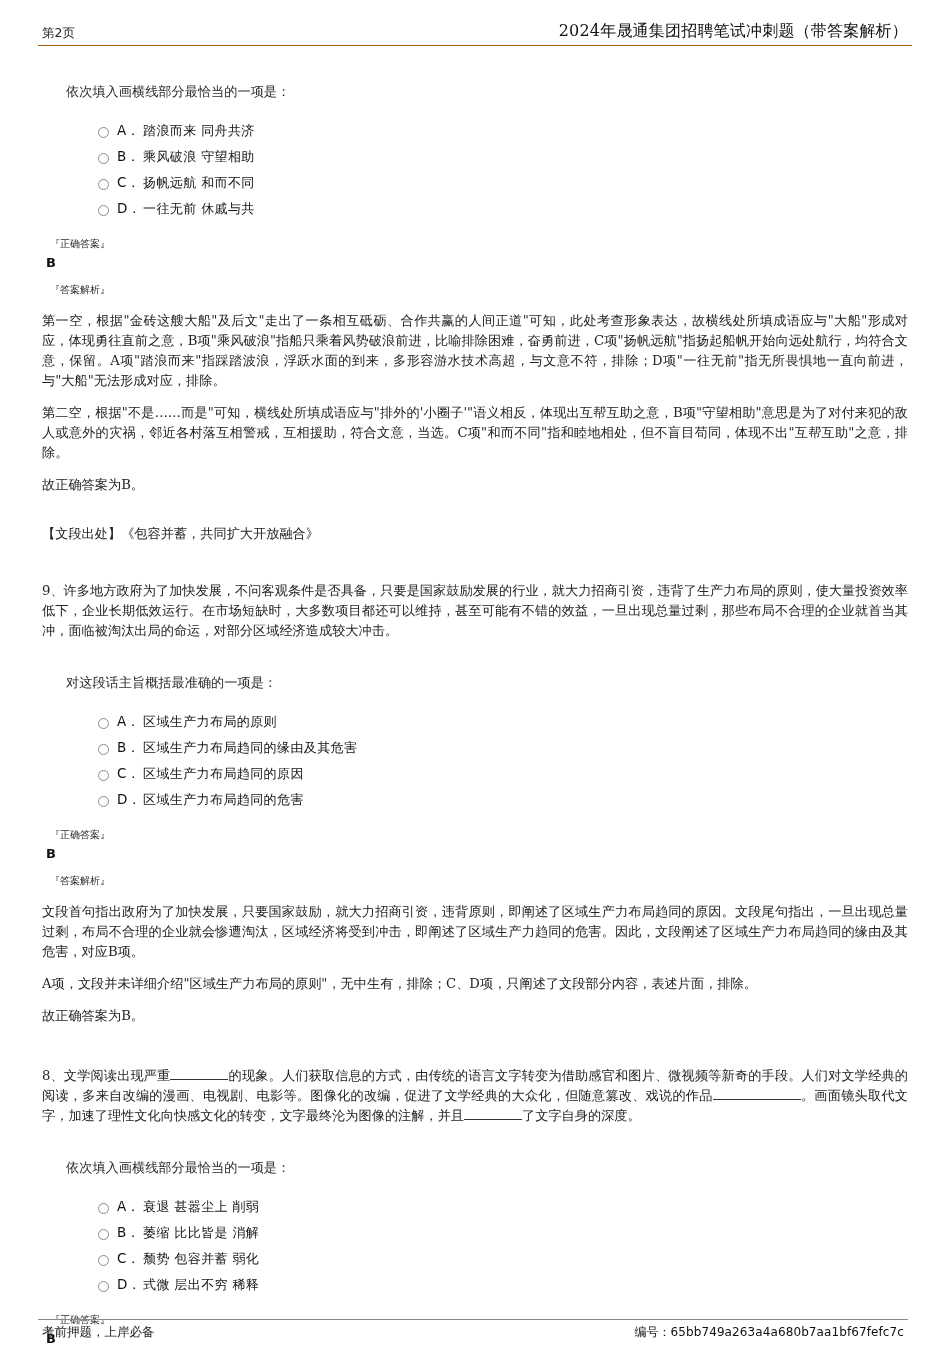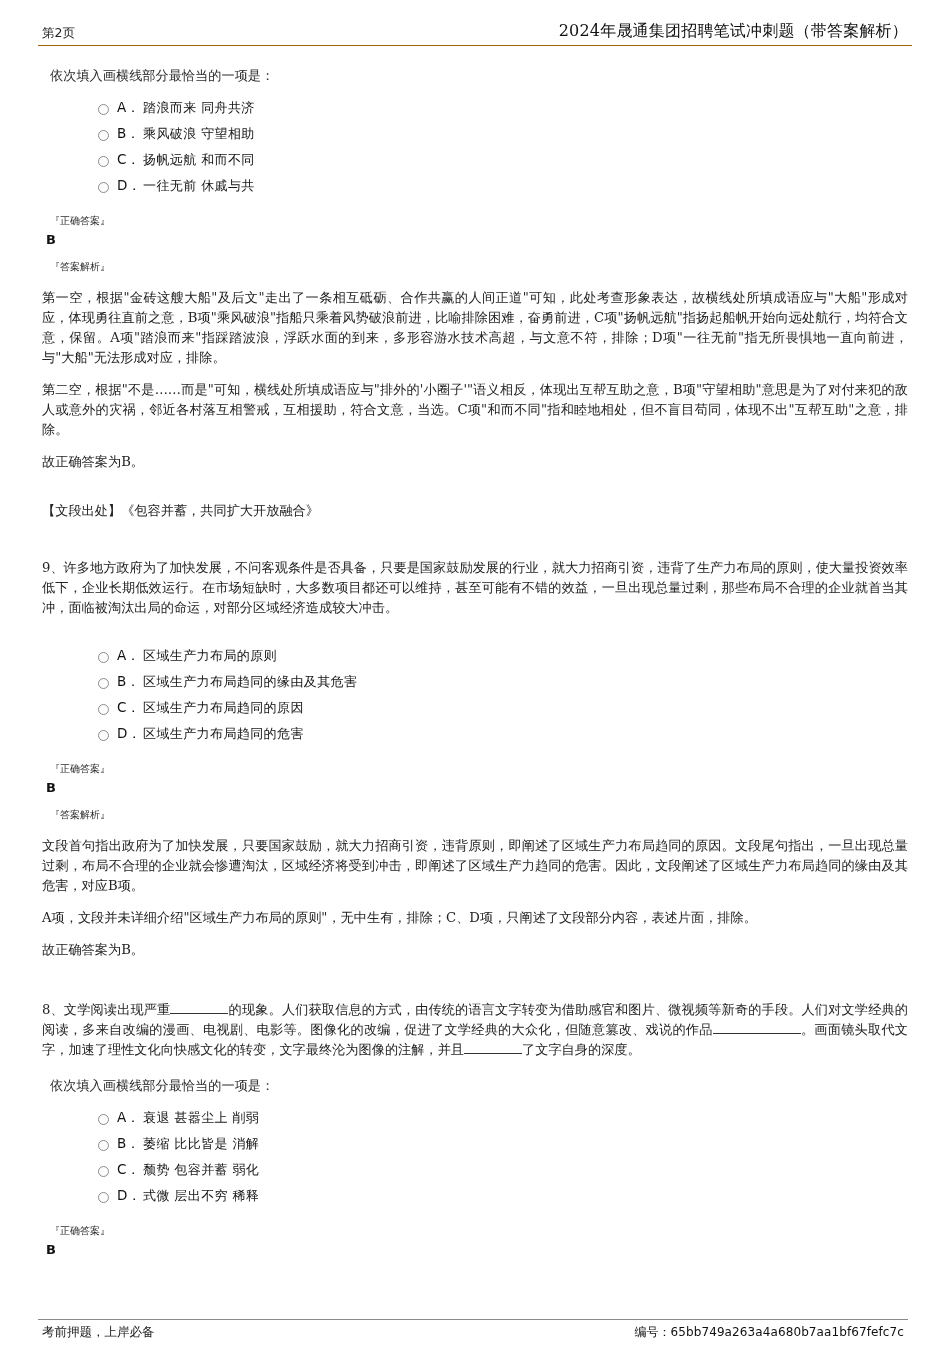--- a/index.html
+++ b/index.html
@@ -57,21 +57,21 @@
     color: #232323;
     text-align: justify;
     margin: 0;
     font-family: "DejaVu Serif", "Liberation Serif", serif;
   }
   .prompt {
     font-size: 13.2px;
     line-height: 20px;
     color: #2b2b2b;
     font-family: "DejaVu Serif", "Liberation Serif", serif;
-    margin: 0;
+    margin: 16px;
     padding-left: 8px;
   }
   .spacer-8  { height: 8px; }
   .spacer-12 { height: 12px; }
   .spacer-16 { height: 16px; }
   .spacer-20 { height: 20px; }
   .spacer-24 { height: 24px; }
 
   
   .options {
@@ -223,20 +223,21 @@
       <div class="spacer-16"></div>
       <p class="source-line"><span>【文段出处】</span><span>《包容并蓄，共同扩大开放融合》</span></p>
     </div>
 
     <div class="spacer-24"></div>
 
     <div>
       <p class="para">9、许多地方政府为了加快发展，不问客观条件是否具备，只要是国家鼓励发展的行业，就大力招商引资，违背了生产力布局的原则，使大量投资效率低下，企业长期低效运行。在市场短缺时，大多数项目都还可以维持，甚至可能有不错的效益，一旦出现总量过剩，那些布局不合理的企业就首当其冲，面临被淘汰出局的命运，对部分区域经济造成较大冲击。</p>
 
       <div class="spacer-16"></div>
+      <div class="prompt">对这段话主旨概括最准确的一项是：</div>
 
       <ul class="options">
         <li class="option-row">
           <span class="radio"></span>
           <span class="option-letter">A．</span>
           <span class="option-text">区域生产力布局的原则</span>
         </li>
         <li class="option-row">
           <span class="radio"></span>
           <span class="option-letter">B．</span>

